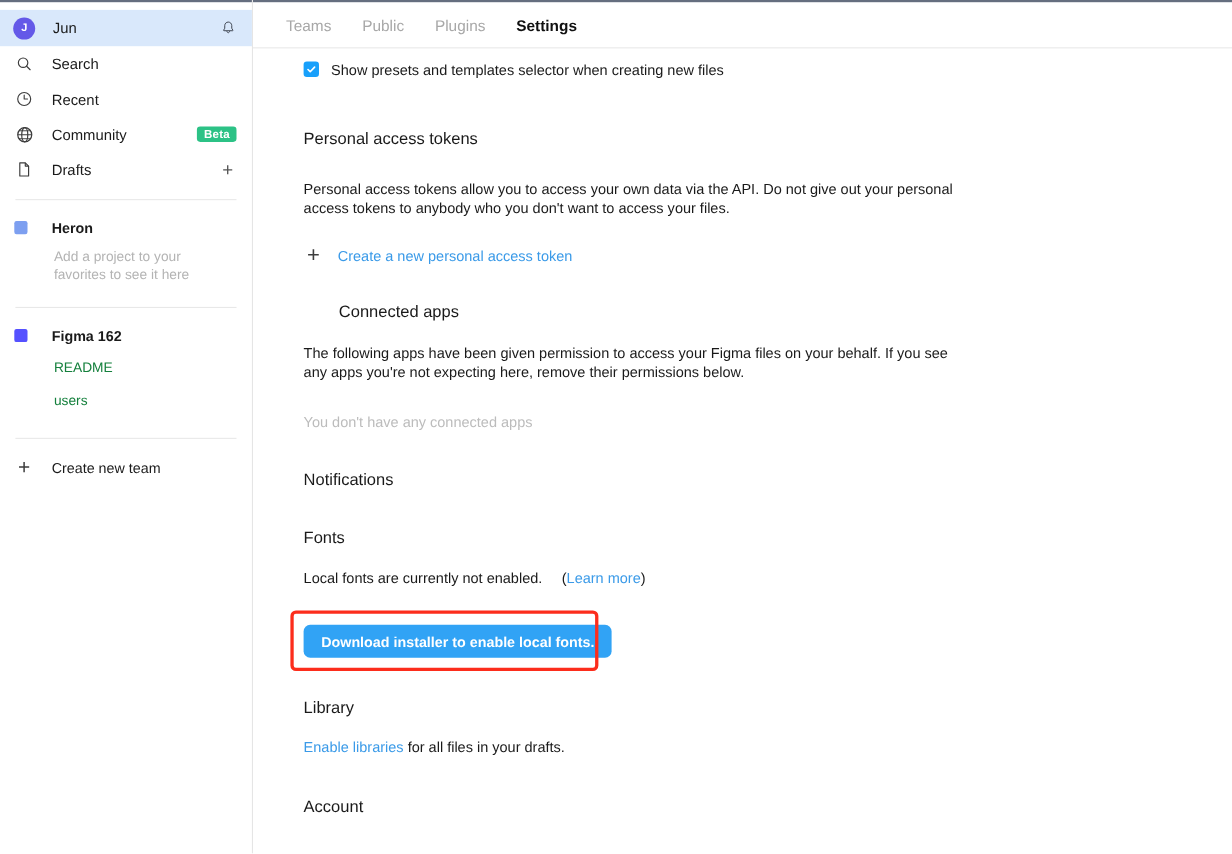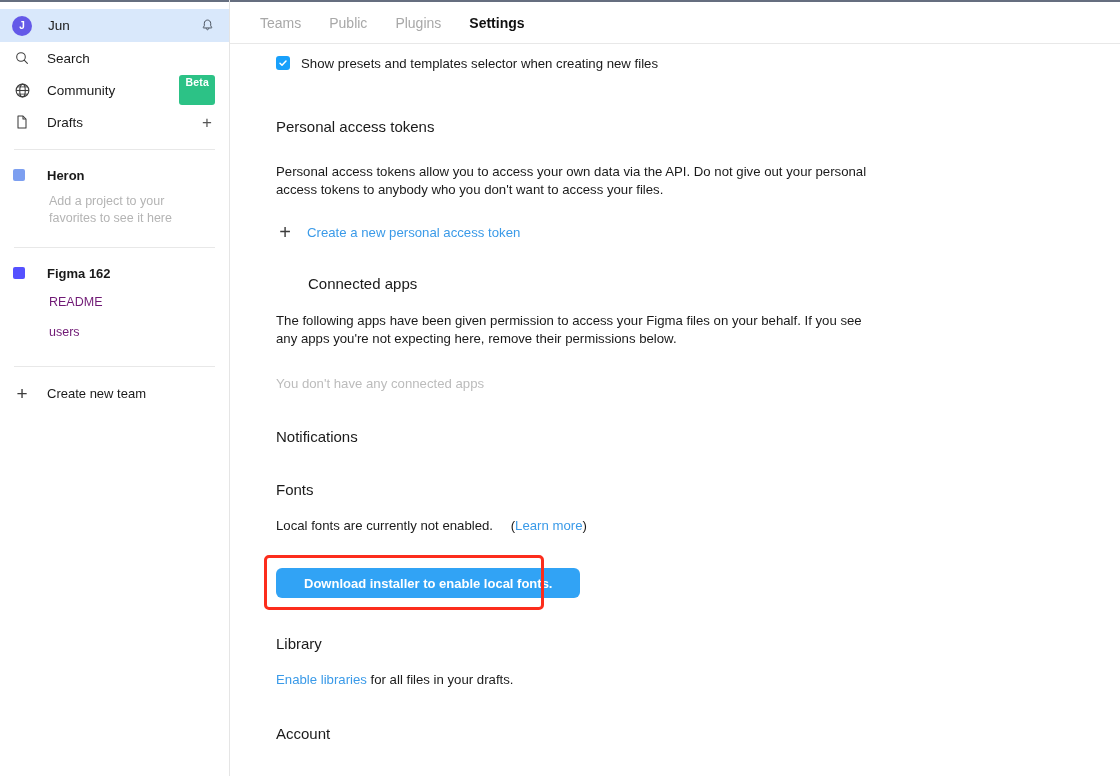--- a/index.html
+++ b/index.html
@@ -101,21 +101,21 @@
     flex: 1;
     white-space: nowrap;
   }
 
   .badge-beta {
     background: #2cc286;
     color: #ffffff;
     font-size: 10.5px;
     font-weight: bold;
     border-radius: 3px;
-    padding: 2px 6px 18px;
+    padding: 2px 6px 1px;
     line-height: 1;
     letter-spacing: 0.2px;
   }
 
   .plus-small {
     width: 16px; height: 16px;
     display: flex;
     align-items: center;
     justify-content: center;
     font-size: 17px;
@@ -157,21 +157,21 @@
     line-height: 17px;
     color: #b4b4b4;
   }
 
   .file-row {
     display: flex;
     align-items: center;
     height: 30px;
     padding: 0 14px 0 49px;
     font-size: 12.5px;
-    color: #701a75;
+    color: #15803d;
     cursor: pointer;
   }
 
   .create-team-row {
     display: flex;
     align-items: center;
     height: 30px;
     padding: 0 14px 0 13px;
     cursor: pointer;
   }
@@ -310,21 +310,21 @@
     border: 3px solid #fc2d1c;
     border-radius: 5px;
     pointer-events: none;
   }
 
   .download-btn {
     display: inline-flex;
     align-items: center;
     justify-content: center;
     height: 30px;
-    padding: 0 28px;
+    padding: 0 16px;
     background: #31a3f5;
     color: #ffffff;
     font-size: 13px;
     font-weight: bold;
     border: none;
     border-radius: 6px;
     cursor: pointer;
     font-family: "Liberation Sans", sans-serif;
   }
 
@@ -366,20 +366,29 @@
     <div class="nav-item">
       <span class="nav-icon">
         <svg width="16" height="16" viewBox="0 0 16 16" fill="none">
           <circle cx="7" cy="7" r="4.3" stroke="#3d3d3d" stroke-width="1.05"></circle>
           <line x1="10.2" y1="10.2" x2="13.4" y2="13.4" stroke="#3d3d3d" stroke-width="1.05" stroke-linecap="round"></line>
         </svg>
       </span>
       <span class="nav-label">Search</span>
     </div>
 
+    <div class="nav-item">
+      <span class="nav-icon">
+        <svg width="16" height="16" viewBox="0 0 16 16" fill="none">
+          <circle cx="8" cy="8" r="5.9" stroke="#3d3d3d" stroke-width="1.05"></circle>
+          <path d="M8 4.5V8h3" stroke="#3d3d3d" stroke-width="1.05" stroke-linecap="round" stroke-linejoin="round"></path>
+        </svg>
+      </span>
+      <span class="nav-label">Recent</span>
+    </div>
 
     <div class="nav-item">
       <span class="nav-icon">
         <svg width="17" height="17" viewBox="0 0 16 16" fill="none">
           <circle cx="8" cy="8" r="6" stroke="#3d3d3d" stroke-width="1.05"></circle>
           <ellipse cx="8" cy="8" rx="2.6" ry="6" stroke="#3d3d3d" stroke-width="1.05"></ellipse>
           <line x1="2" y1="8" x2="14" y2="8" stroke="#3d3d3d" stroke-width="1.05"></line>
           <line x1="3" y1="4.6" x2="13" y2="4.6" stroke="#3d3d3d" stroke-width="0.8"></line>
           <line x1="3" y1="11.4" x2="13" y2="11.4" stroke="#3d3d3d" stroke-width="0.8"></line>
         </svg>

